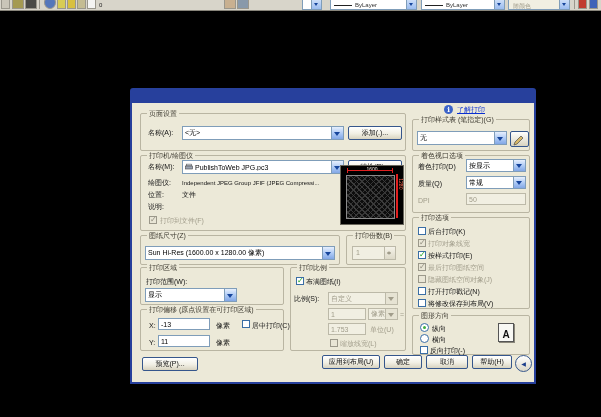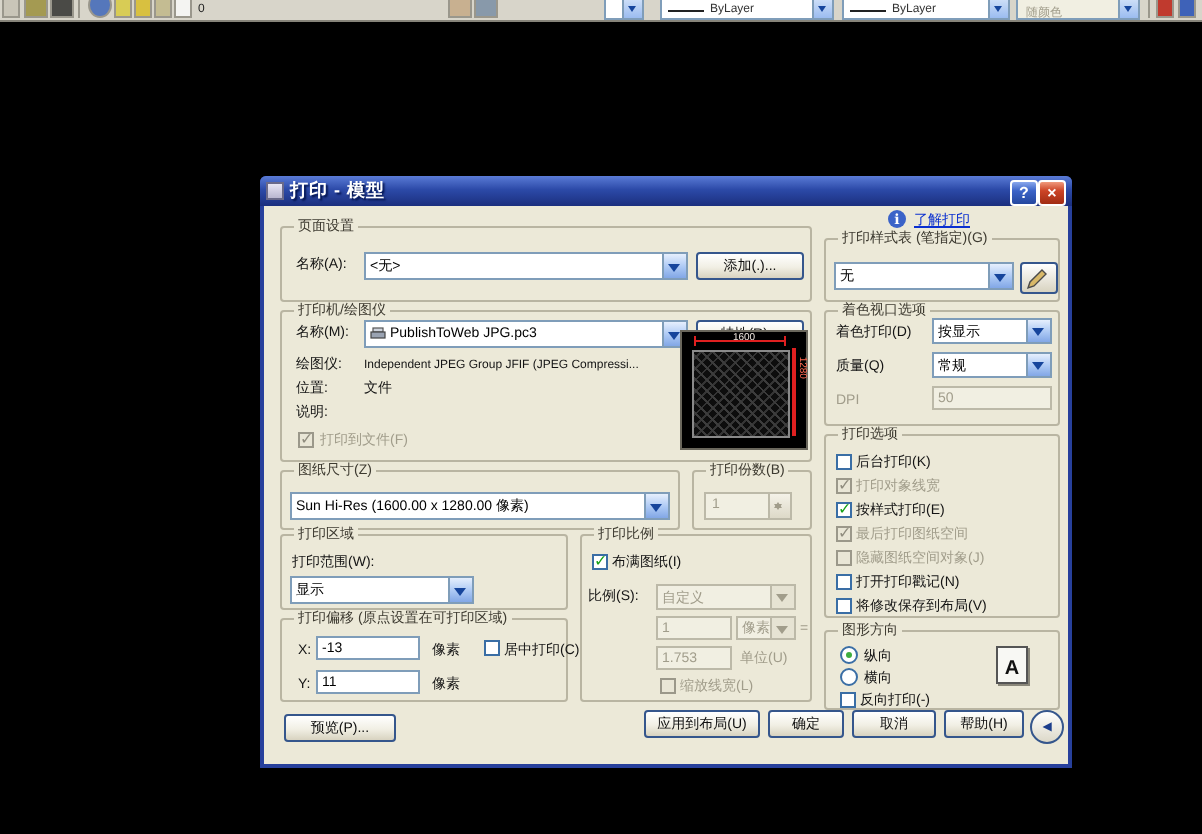--- a/index.html
+++ b/index.html
@@ -140,26 +140,20 @@
     <div class="tbcombo" style="left:508px;width:62px;color:#a19d8b;background:#f1efe2;">
       <span class="val noline">随颜色</span>
       <span class="tarr"></span>
     </div>
     <div class="tbsep" style="left:574px;"></div>
     <div class="tbi" style="left:578px;width:9px;background:#c03a2e;"></div>
     <div class="tbi" style="left:589px;width:9px;background:#3e62b8;"></div>
   </div>
 
   <div class="dlg">
-    <div class="tb">
-      <span class="tb-ico"></span>
-      <span class="tb-title">打印 - 模型</span>
-      <span class="tb-btn help">?</span>
-      <span class="tb-btn close">×</span>
-    </div>
 
     <div class="dbody">
 
       <div class="grp" style="left:8px;top:10px;width:266px;height:38px;">
         <span class="cap">页面设置</span>
       </div>
       <div class="lbl" style="left:16px;top:25px;">名称(A):</div>
       <div class="dd" style="left:50px;top:23px;width:162px;height:14px;">
         <span class="val">&lt;无&gt;</span>
         <span class="arr"></span>

